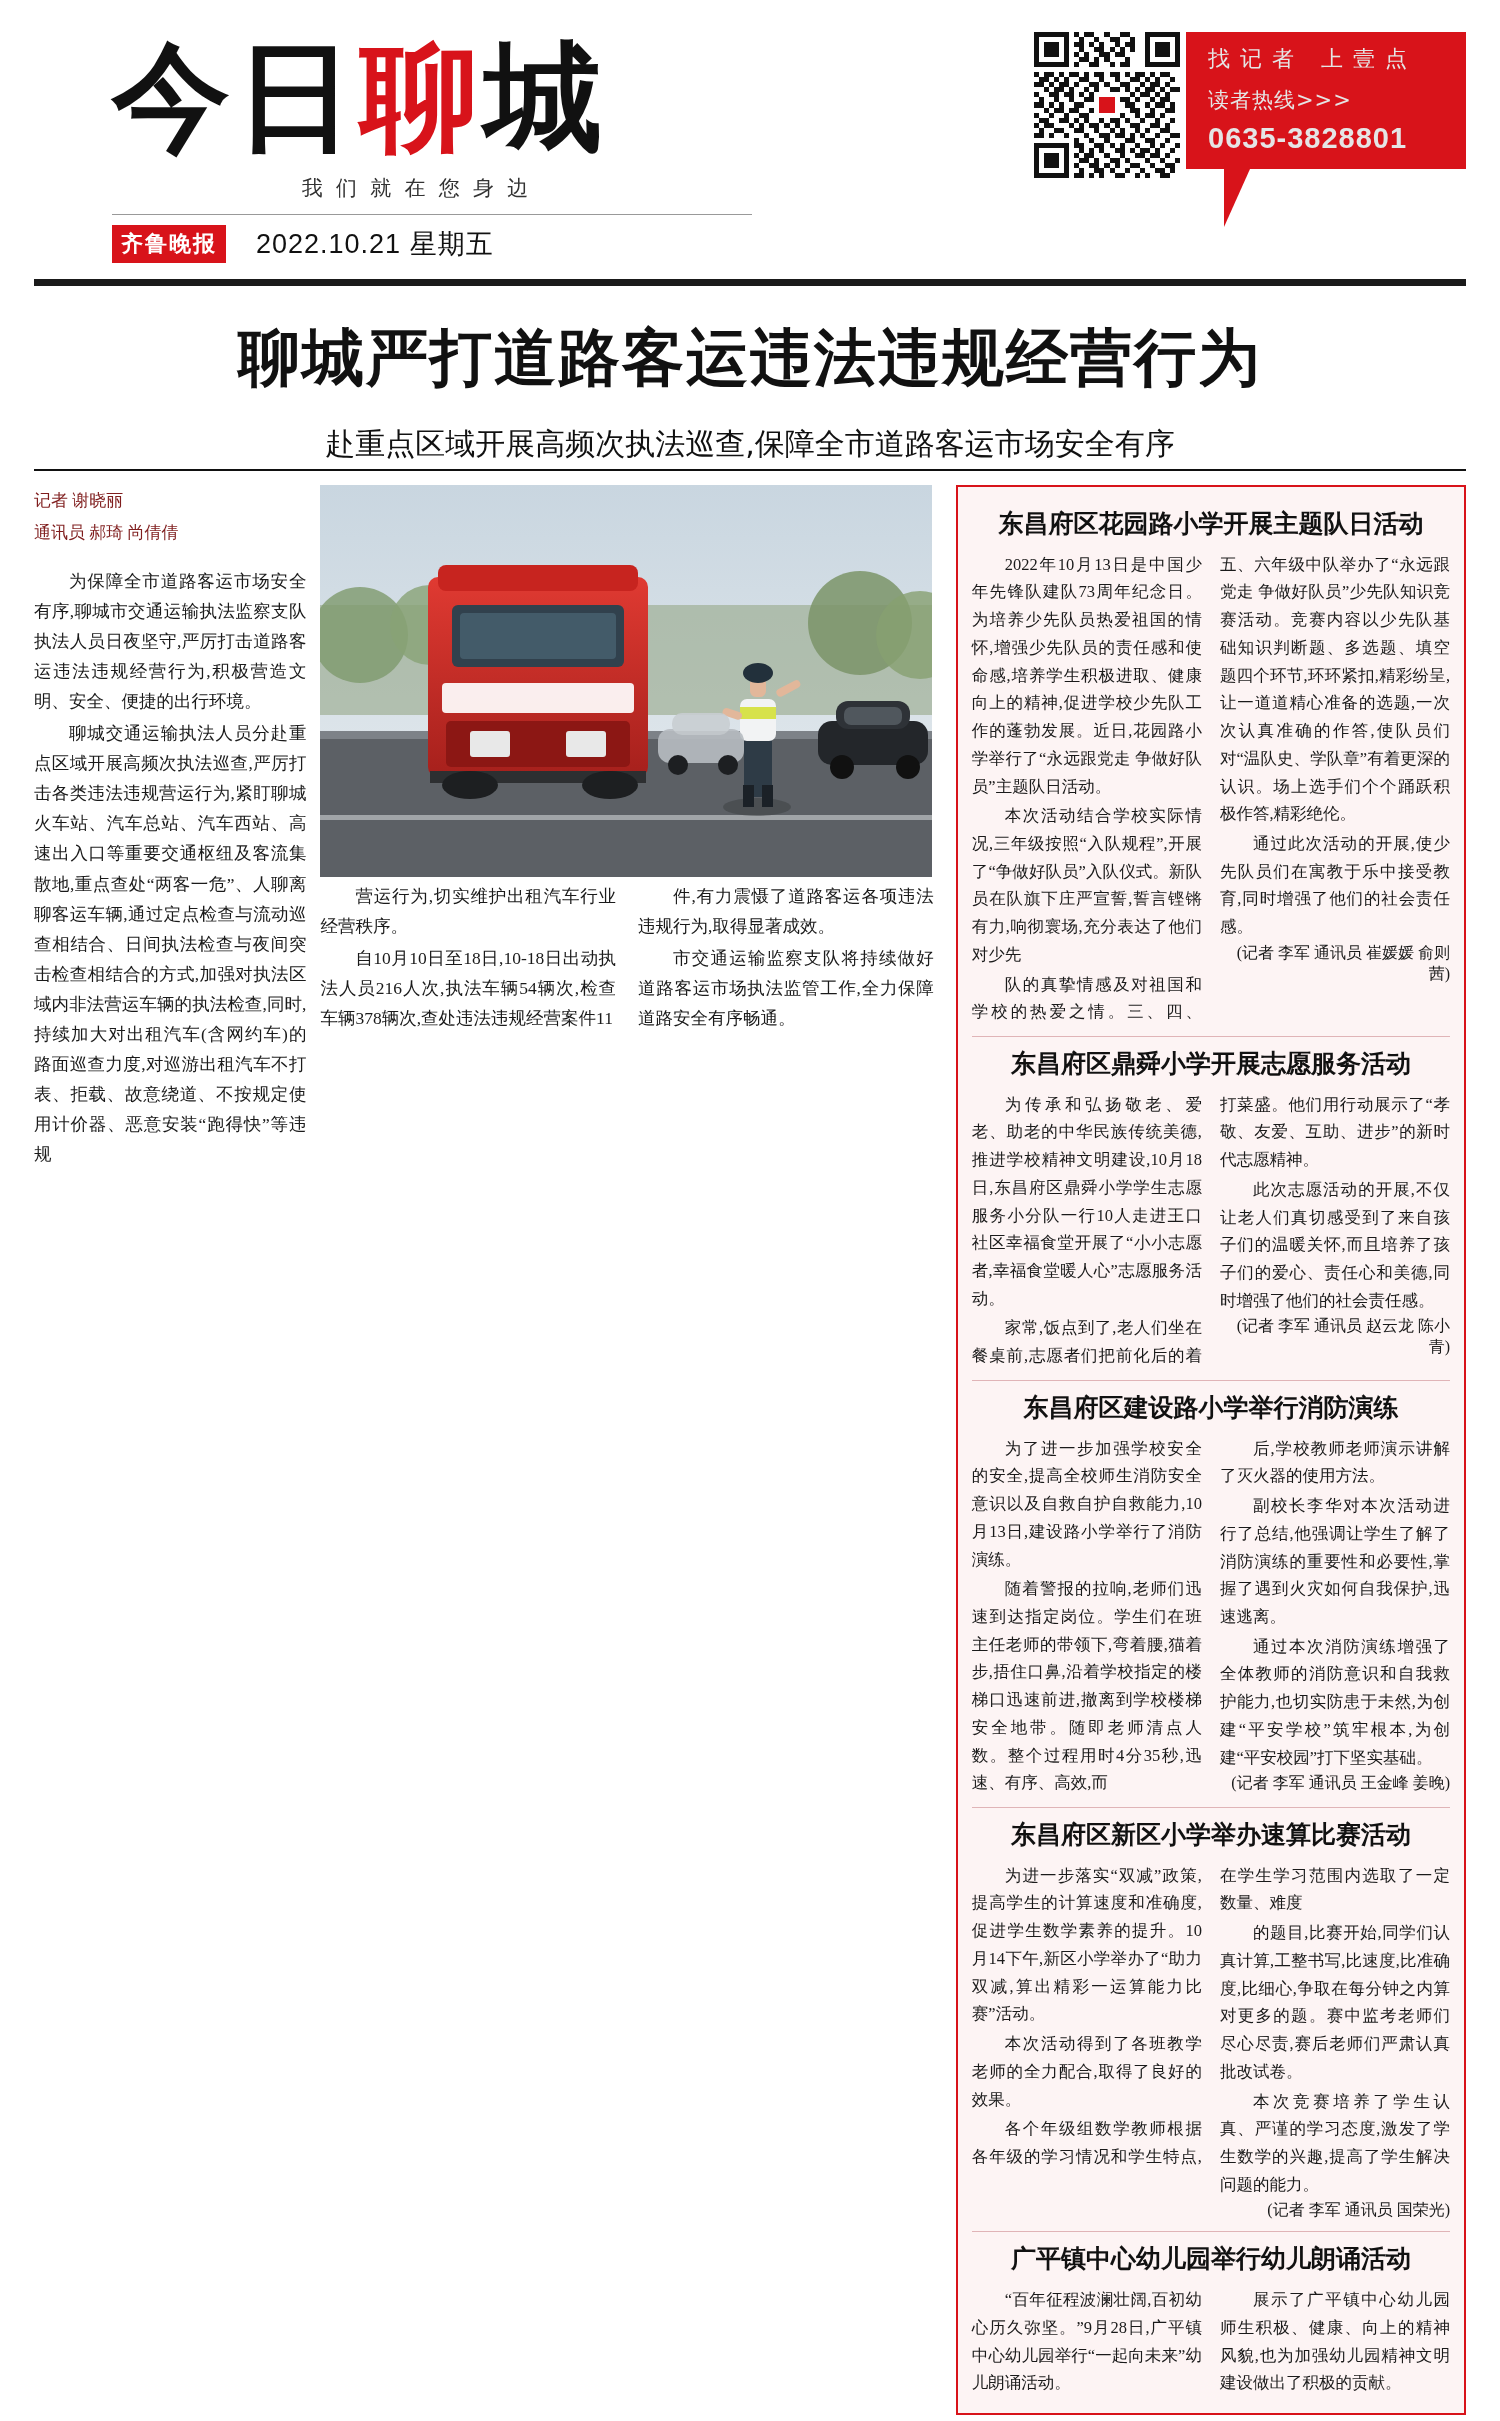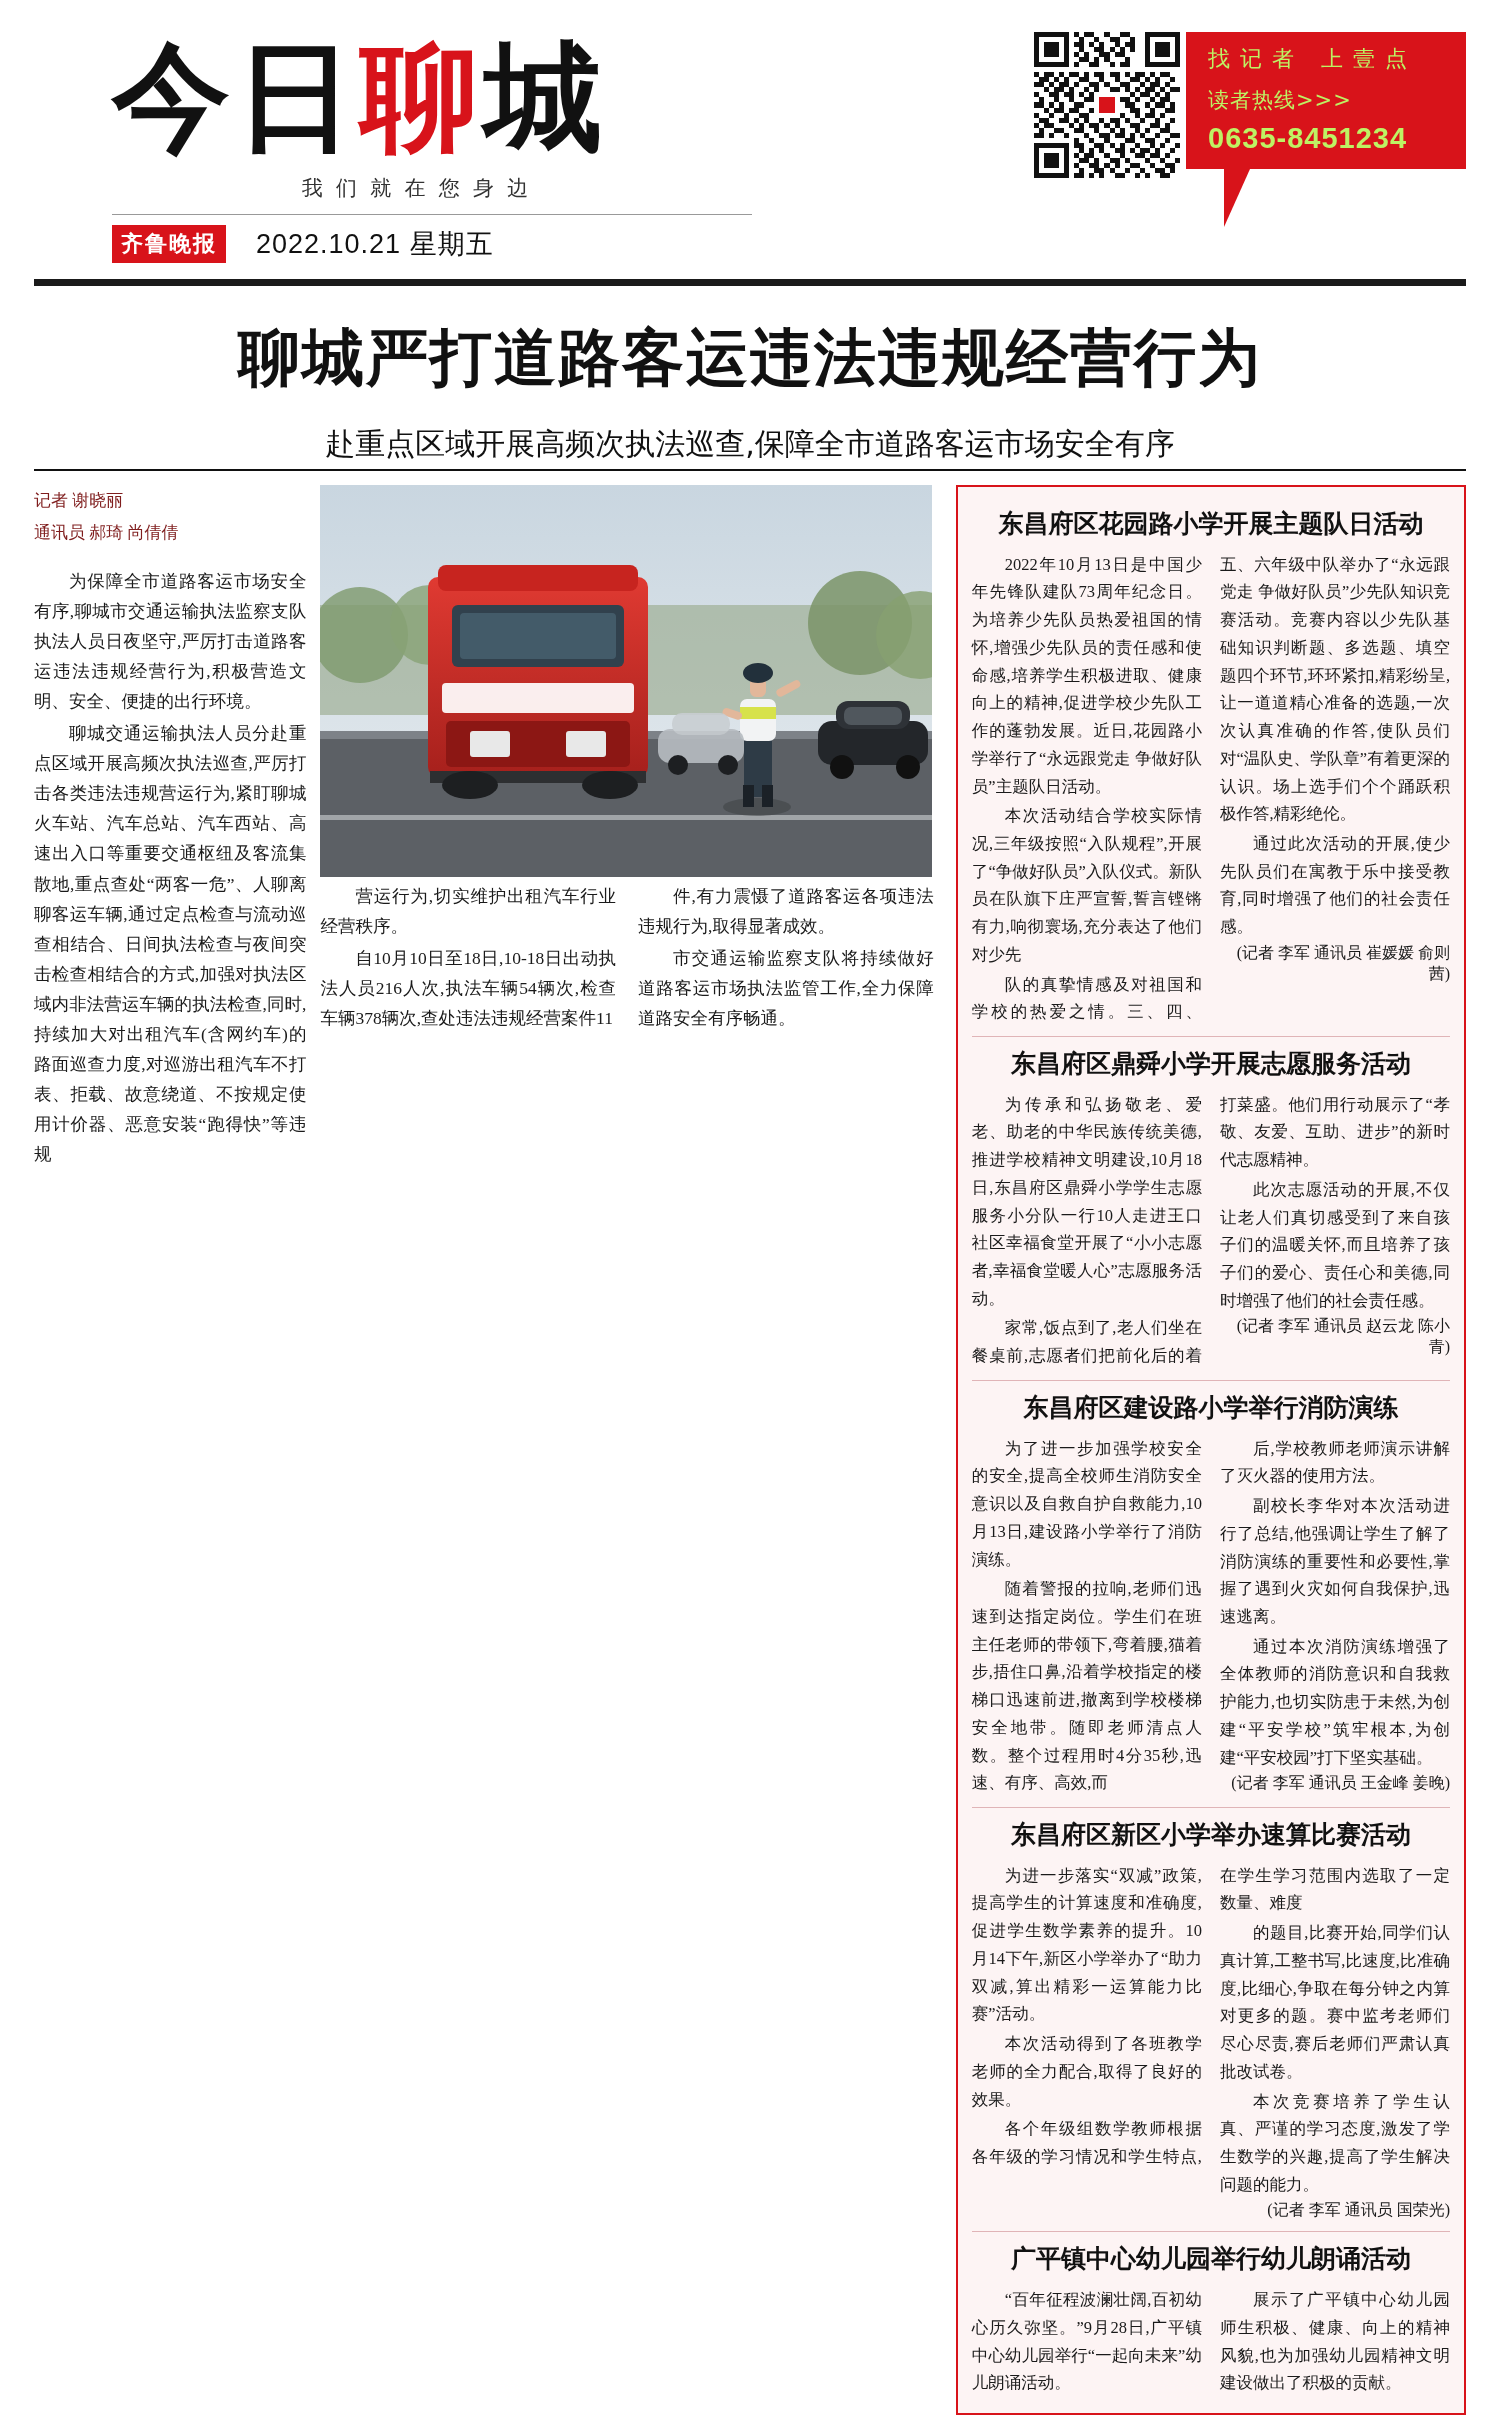--- a/index.html
+++ b/index.html
@@ -39,21 +39,21 @@
     background:#d8131a; color:#fff; font-family:"DejaVu Sans", sans-serif;
     font-weight:bold; font-size:22px; padding:4px 9px; letter-spacing:2px;
   }
   .mast-date { font-size:27px; color:#111; letter-spacing:1px; font-family:"Liberation Sans", sans-serif; }
 
   
   .mast-right { display:flex; align-items:flex-start; gap:0; padding-top:4px; }
   .qr { width:146px; height:146px; background:#fff; position:relative; }
   .qr svg { display:block; }
   .bubble {
-    position:relative; background:#d8131a; color:#bef264;
+    position:relative; background:#d8131a; color:#e5e5e5;
     width:280px; padding:12px 18px 14px 22px; margin-left:6px;
   }
   .bubble .l1 { font-size:22px; letter-spacing:10px; font-family:"DejaVu Sans", sans-serif; }
   .bubble .l2 { font-size:21px; letter-spacing:1px; margin-top:12px; font-family:"DejaVu Sans", sans-serif;}
   .bubble .l3 { font-size:29px; font-weight:bold; margin-top:8px; letter-spacing:1px; font-family:"Liberation Sans", sans-serif;}
   .bubble-tail {
     position:absolute; left:38px; bottom:-58px; width:0; height:0;
     border-left:26px solid #d8131a; border-bottom:58px solid transparent;
   }
 
@@ -371,21 +371,21 @@
           <g>
             <rect x="12" y="12" width="5" height="5" fill="#fff"></rect>
             <rect x="13" y="13" width="3" height="3" fill="#d8131a"></rect>
           </g>
         </svg>
       </div>
 
       <div class="bubble">
         <div class="l1">找记者  上壹点</div>
         <div class="l2">读者热线&gt;&gt;&gt;</div>
-        <div class="l3">0635-8451234</div>
+        <div class="l3">0635-3828801</div>
         <div class="bubble-tail"></div>
       </div>
     </div>
   </div>
 
   <div class="thick-rule"></div>
 
   <div class="headline">聊城严打道路客运违法违规经营行为</div>
   <div class="subhead">赴重点区域开展高频次执法巡查,保障全市道路客运市场安全有序</div>
   <div class="head-rule"></div>

